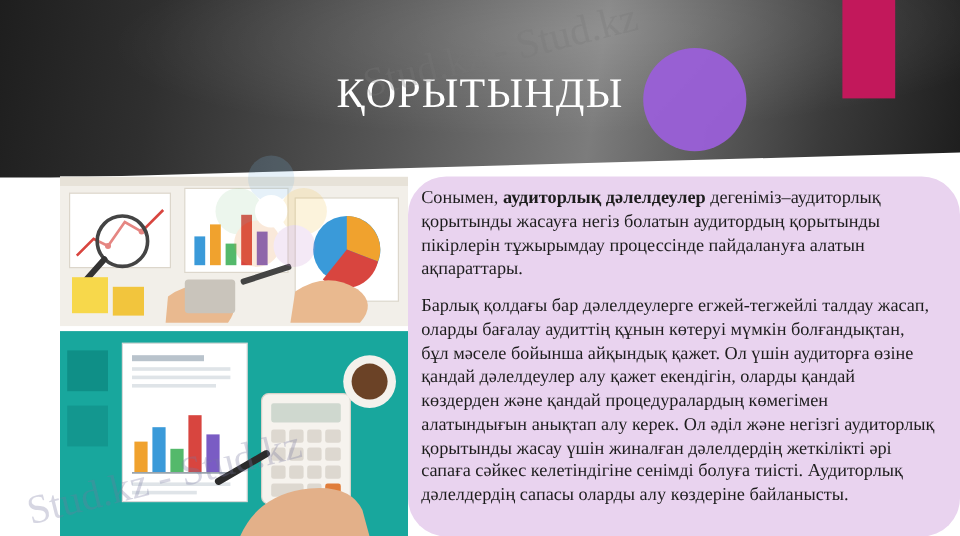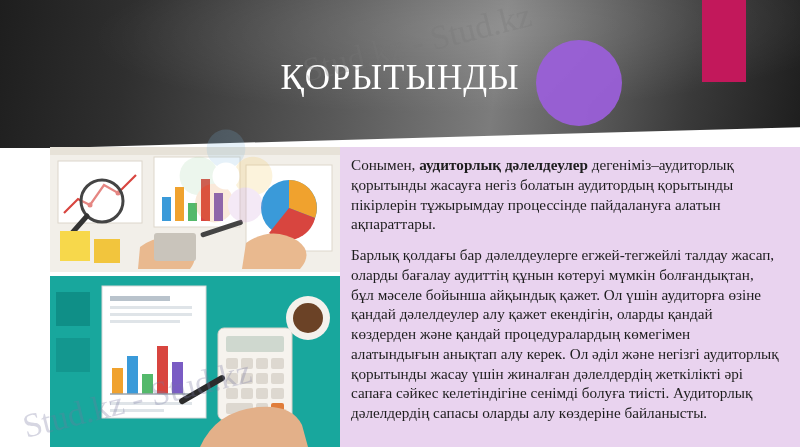--- a/index.html
+++ b/index.html
@@ -135,20 +135,21 @@
   }
 
   
   .text-panel {
     position: absolute;
     left: 340px;
     top: 147px;
     width: 460px;
     height: 300px;
     background: #e9d3ef;
+    border-radius: 32px;
   }
   .text-panel-inner {
     position: absolute;
     left: 11px;
     top: 8px;
     width: 428px;
     color: #1d1d1d;
     font-size: 15.2px;
     line-height: 1.30;
     font-family: "Liberation Serif", serif;

